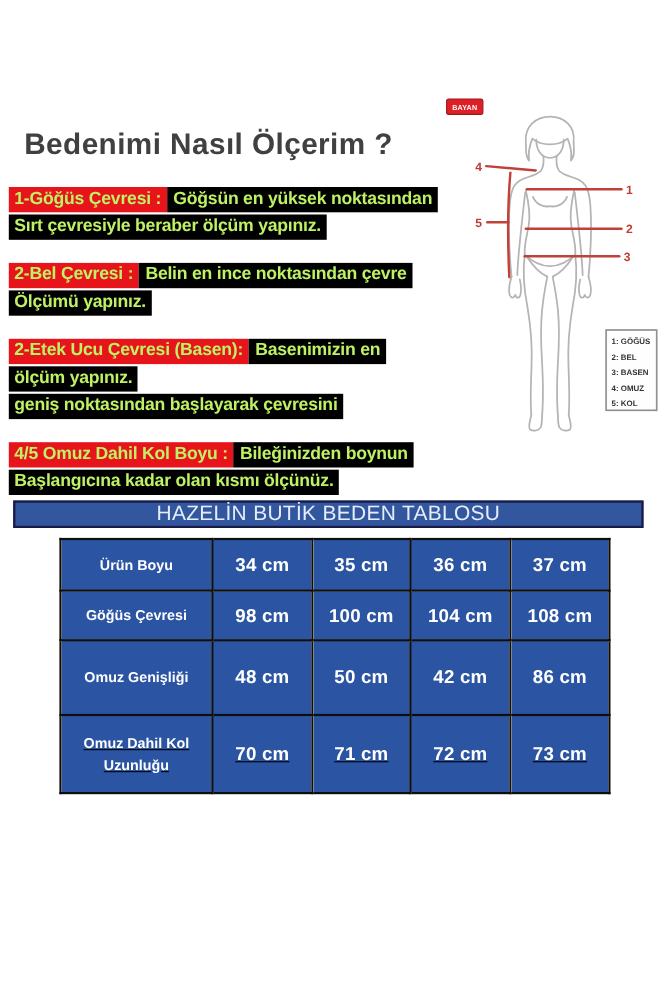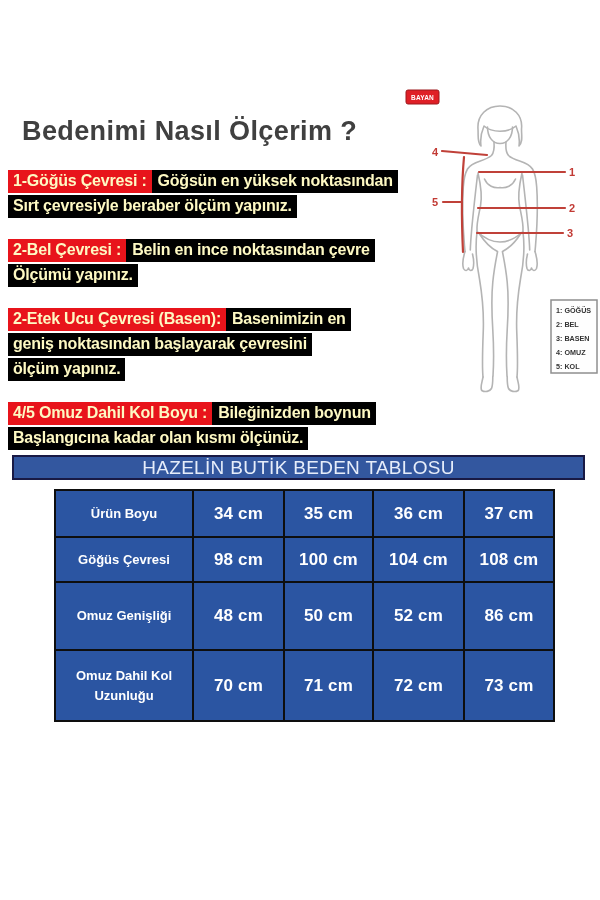--- a/index.html
+++ b/index.html
@@ -13,21 +13,21 @@
     position:absolute; left:22px; top:116px;
     font-size:27px; font-weight:bold; color:#404040; letter-spacing:.4px;
     white-space:nowrap;
   }
 
   
   .instructions { position:absolute; left:8px; top:170px; }
   .ins-block { margin-bottom:21px; }
   .ins-line { margin-bottom:2px; white-space:nowrap; font-size:0; }
   .ins-line span {
-    display:inline-block; font-size:16px; font-weight:bold; color:#fef9c3;
+    display:inline-block; font-size:16px; font-weight:bold; color:#bef264;
     padding:2px 5px 3px 5px; letter-spacing:-0.2px; vertical-align:top;
   }
   .hl { background:#e8141b; padding-right:4px; }
   .bl { background:#000000; }
   .hl + .bl { padding-left:6px; }
 
   
   .figure-svg { position:absolute; left:400px; top:80px; }
 
   
@@ -50,21 +50,21 @@
   .orange { background:#e5742d; }
   .blue   { background:#2b55a2; }
   .corner { font-size:20px; vertical-align:top; padding-top:10px; letter-spacing:.5px; }
   .size-num, .size-letter { font-size:25px; line-height:1.3; }
   .row-label { font-size:13px; padding:0 20px; line-height:1.5; }
   .val { font-size:17px; letter-spacing:.2px; }
   .h-hdr  { height:78px; }
   .h-r0 { height:47px; }
   .h-r1 { height:45px; }
   .h-r2 { height:68px; }
-  .h-r3 { height:71px; }
+  .h-r3 { height:71px;text-decoration:underline; }
 </style>
 </head>
 <body>
 
 <div class="canvas">
 
   <div class="heading">Bedenimi Nasıl Ölçerim ?</div>
 
   <div class="instructions">
 
@@ -73,22 +73,22 @@
       <div class="ins-line"><span class="bl">Sırt çevresiyle beraber ölçüm yapınız.</span></div>
     </div>
 
     <div class="ins-block">
       <div class="ins-line"><span class="hl">2-Bel Çevresi :</span><span class="bl">Belin en ince noktasından çevre</span></div>
       <div class="ins-line"><span class="bl">Ölçümü yapınız.</span></div>
     </div>
 
     <div class="ins-block">
       <div class="ins-line"><span class="hl">2-Etek Ucu Çevresi (Basen):</span><span class="bl">Basenimizin en</span></div>
+      <div class="ins-line"><span class="bl">ölçüm yapınız.</span></div>
       <div class="ins-line"><span class="bl">geniş noktasından başlayarak çevresini</span></div>
-      <div class="ins-line"><span class="bl">ölçüm yapınız.</span></div>
     </div>
 
     <div class="ins-block">
       <div class="ins-line"><span class="hl">4/5 Omuz Dahil Kol Boyu :</span><span class="bl">Bileğinizden boynun</span></div>
       <div class="ins-line"><span class="bl">Başlangıcına kadar olan kısmı ölçünüz.</span></div>
     </div>
 
   </div>
 
   <svg class="figure-svg" width="200" height="325" viewBox="0 0 200 325">
@@ -169,21 +169,21 @@
       <td class="blue row-label">Göğüs Çevresi</td>
       <td class="blue val">98 cm</td>
       <td class="blue val">100 cm</td>
       <td class="blue val">104 cm</td>
       <td class="blue val">108 cm</td>
     </tr>
     <tr class="h-r2">
       <td class="blue row-label">Omuz Genişliği</td>
       <td class="blue val">48 cm</td>
       <td class="blue val">50 cm</td>
-      <td class="blue val">52 cm</td>
+      <td class="blue val">42 cm</td>
       <td class="blue val">86 cm</td>
     </tr>
     <tr class="h-r3">
       <td class="blue row-label">Omuz Dahil Kol Uzunluğu</td>
       <td class="blue val">70 cm</td>
       <td class="blue val">71 cm</td>
       <td class="blue val">72 cm</td>
       <td class="blue val">73 cm</td>
     </tr>
   </tbody>

